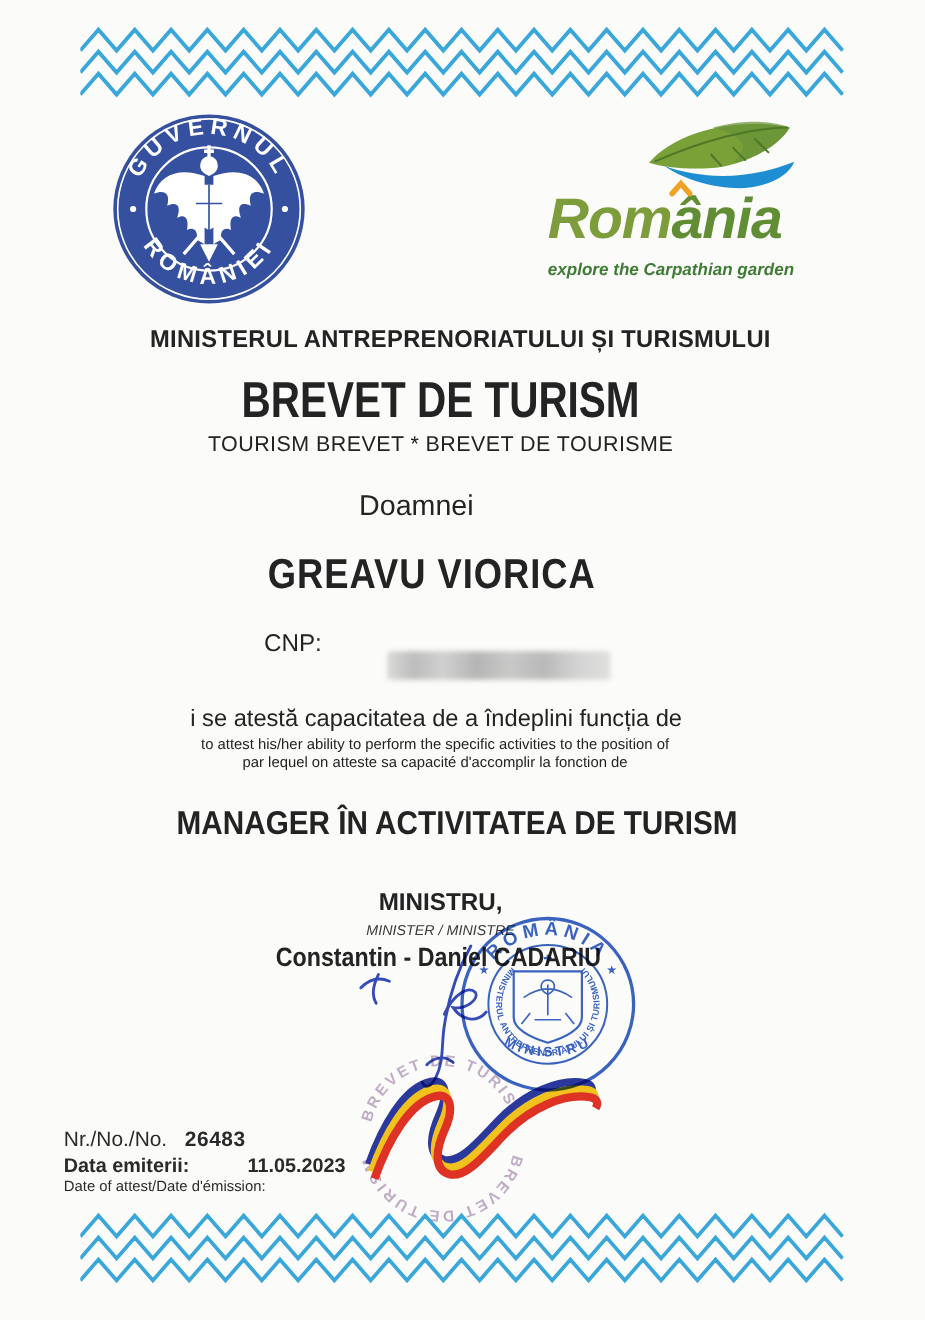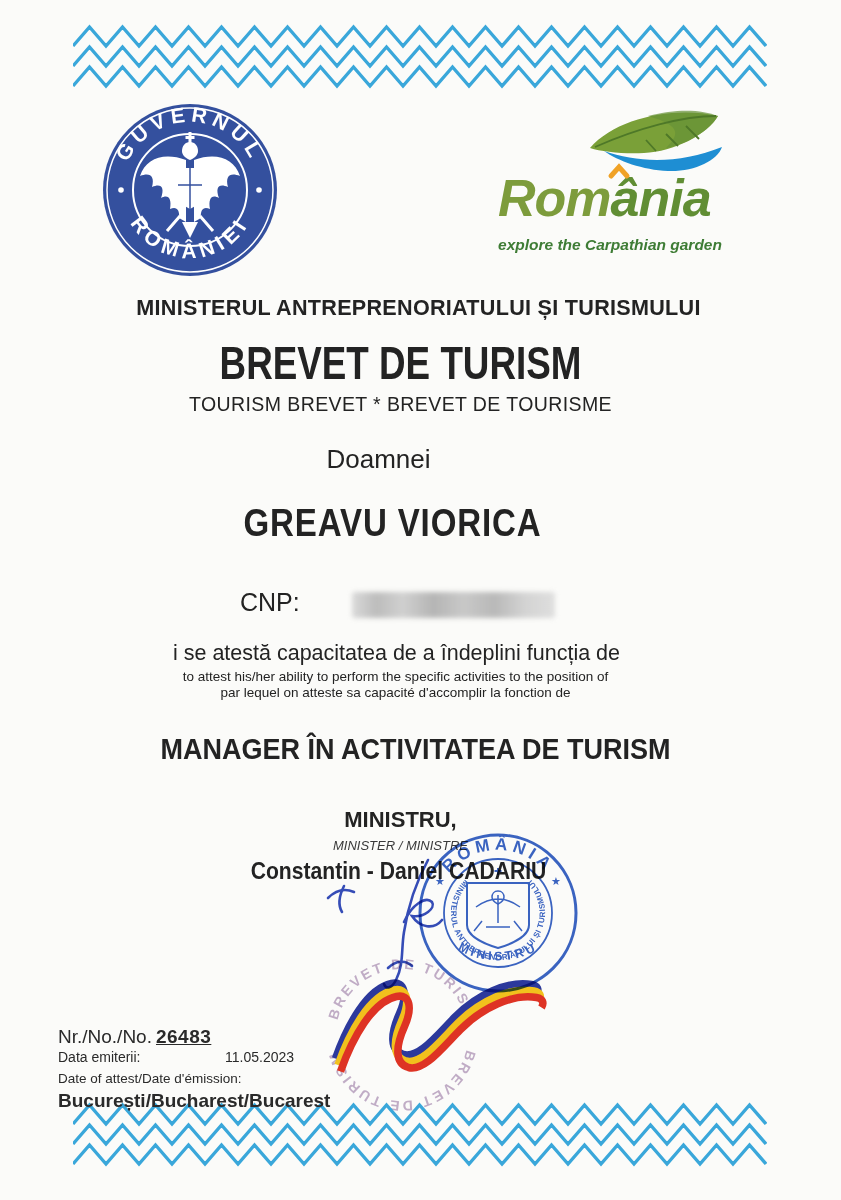--- a/index.html
+++ b/index.html
@@ -7,35 +7,35 @@
   .page{position:relative;width:841px;height:1200px;background:#fbfbf9;overflow:hidden;color:#232323;}
   .line{position:absolute;left:0;width:841px;text-align:center;white-space:nowrap;}
   .zz{position:absolute;left:73px;}
   .zz.top{top:24px;}
   .zz.bottom{top:1102px;}
   .t-ministry{top:295px;font-size:22px;font-weight:bold;letter-spacing:.3px;transform:translateX(-2px) scaleX(.98);}
   .t-title{top:340px;font-size:46px;line-height:46px;font-weight:bold;transform:translateX(-20px) scaleX(.80);}
   .t-sub{top:393px;font-size:19.5px;letter-spacing:.4px;transform:translateX(-20px);}
   .t-salut{top:444px;font-size:26px;transform:translateX(-42px);}
   .t-name{top:503px;font-size:38px;line-height:40px;font-weight:bold;letter-spacing:1px;transform:translateX(-28px) scaleX(.87);}
-  .cnp-label{position:absolute;left:240px;top:588px;font-size:25px;}
+  .cnp-label{position:absolute;left:240px;top:572px;font-size:22px;}
   .cnp-blur{position:absolute;left:352px;top:592px;width:203px;height:26px;border-radius:2px;
     background:linear-gradient(90deg,#cfcfcf,#a8a8a8 12%,#c2c2c2 25%,#9e9e9e 40%,#b8b8b8 55%,#a3a3a3 70%,#c6c6c6 85%,#d6d6d6);
     filter:blur(2.6px);opacity:.75;}
   .t-att-ro{top:641px;font-size:21.5px;transform:translateX(-24px);}
   .t-att-en{top:669px;font-size:13.5px;transform:translateX(-25px);}
   .t-att-fr{top:685px;font-size:13.5px;transform:translateX(-25px);}
   .t-pos{top:733px;font-size:30px;line-height:32px;font-weight:bold;transform:translateX(-5px) scaleX(.90);}
   .t-mintitle{top:807px;font-size:22px;font-weight:bold;transform:translateX(-20px);}
   .t-minsub{top:838px;font-size:13px;font-style:italic;color:#3a3a3a;transform:translateX(-20px);}
   .t-minname{top:857px;font-size:24px;font-weight:bold;transform:translateX(-22px) scaleX(.88);}
   .issue{position:absolute;left:58px;color:#2a2a2a;}
   .issue-nr{top:1026px;font-size:19px;}
-  .issue-nr b{margin-left:4px;letter-spacing:.5px;text-decoration:underline;}
-  .issue-date{top:1049px;font-size:14px;font-weight:normal;}
+  .issue-nr b{margin-left:16px;letter-spacing:.5px;}
+  .issue-date{top:1049px;font-size:18px;font-weight:bold;}
   .issue-date .date-val{position:absolute;left:167px;top:0;}
   .issue-datesub{top:1071px;font-size:13.5px;}
   .issue-city{top:1090px;font-size:19px;font-weight:bold;z-index:6;}
   .gov-seal{position:absolute;left:100px;top:102px;}
   .ro-logo{position:absolute;left:498px;top:106px;}
   .stamp{position:absolute;left:368px;top:783px;mix-blend-mode:multiply;opacity:.92;}
   .signature{position:absolute;left:300px;top:848px;mix-blend-mode:multiply;opacity:.95;}
   .watermark{position:absolute;left:308px;top:945px;mix-blend-mode:multiply;}
 </style>
 </head>
@@ -160,21 +160,20 @@
   </svg>
 
   <div class="issue issue-nr">
     <span>Nr./No./No.</span><b>26483</b>
   </div>
   <div class="issue issue-date">
     <span>Data emiterii:</span>
     <span class="date-val">11.05.2023</span>
   </div>
   <div class="issue issue-datesub">Date of attest/Date d'émission:</div>
-  <div class="issue issue-city">București/Bucharest/Bucarest</div>
 
   <svg class="zz bottom" width="694" height="66" viewBox="0 0 694 66">
     <g fill="none" stroke="#3aa7da" stroke-width="3.4">
       <path class="zz-line" transform="translate(0,0)" d="M0,22 L16.5,3 L33,22 L49.5,3 L66,22 L82.5,3 L99,22 L115.5,3 L132,22 L148.5,3 L165,22 L181.5,3 L198,22 L214.5,3 L231,22 L247.5,3 L264,22 L280.5,3 L297,22 L313.5,3 L330,22 L346.5,3 L363,22 L379.5,3 L396,22 L412.5,3 L429,22 L445.5,3 L462,22 L478.5,3 L495,22 L511.5,3 L528,22 L544.5,3 L561,22 L577.5,3 L594,22 L610.5,3 L627,22 L643.5,3 L660,22 L676.5,3 L693,22"></path>
       <path class="zz-line" transform="translate(0,20)" d="M0,22 L16.5,3 L33,22 L49.5,3 L66,22 L82.5,3 L99,22 L115.5,3 L132,22 L148.5,3 L165,22 L181.5,3 L198,22 L214.5,3 L231,22 L247.5,3 L264,22 L280.5,3 L297,22 L313.5,3 L330,22 L346.5,3 L363,22 L379.5,3 L396,22 L412.5,3 L429,22 L445.5,3 L462,22 L478.5,3 L495,22 L511.5,3 L528,22 L544.5,3 L561,22 L577.5,3 L594,22 L610.5,3 L627,22 L643.5,3 L660,22 L676.5,3 L693,22"></path>
       <path class="zz-line" transform="translate(0,40)" d="M0,22 L16.5,3 L33,22 L49.5,3 L66,22 L82.5,3 L99,22 L115.5,3 L132,22 L148.5,3 L165,22 L181.5,3 L198,22 L214.5,3 L231,22 L247.5,3 L264,22 L280.5,3 L297,22 L313.5,3 L330,22 L346.5,3 L363,22 L379.5,3 L396,22 L412.5,3 L429,22 L445.5,3 L462,22 L478.5,3 L495,22 L511.5,3 L528,22 L544.5,3 L561,22 L577.5,3 L594,22 L610.5,3 L627,22 L643.5,3 L660,22 L676.5,3 L693,22"></path>
     </g>
   </svg>
 
 </div>

